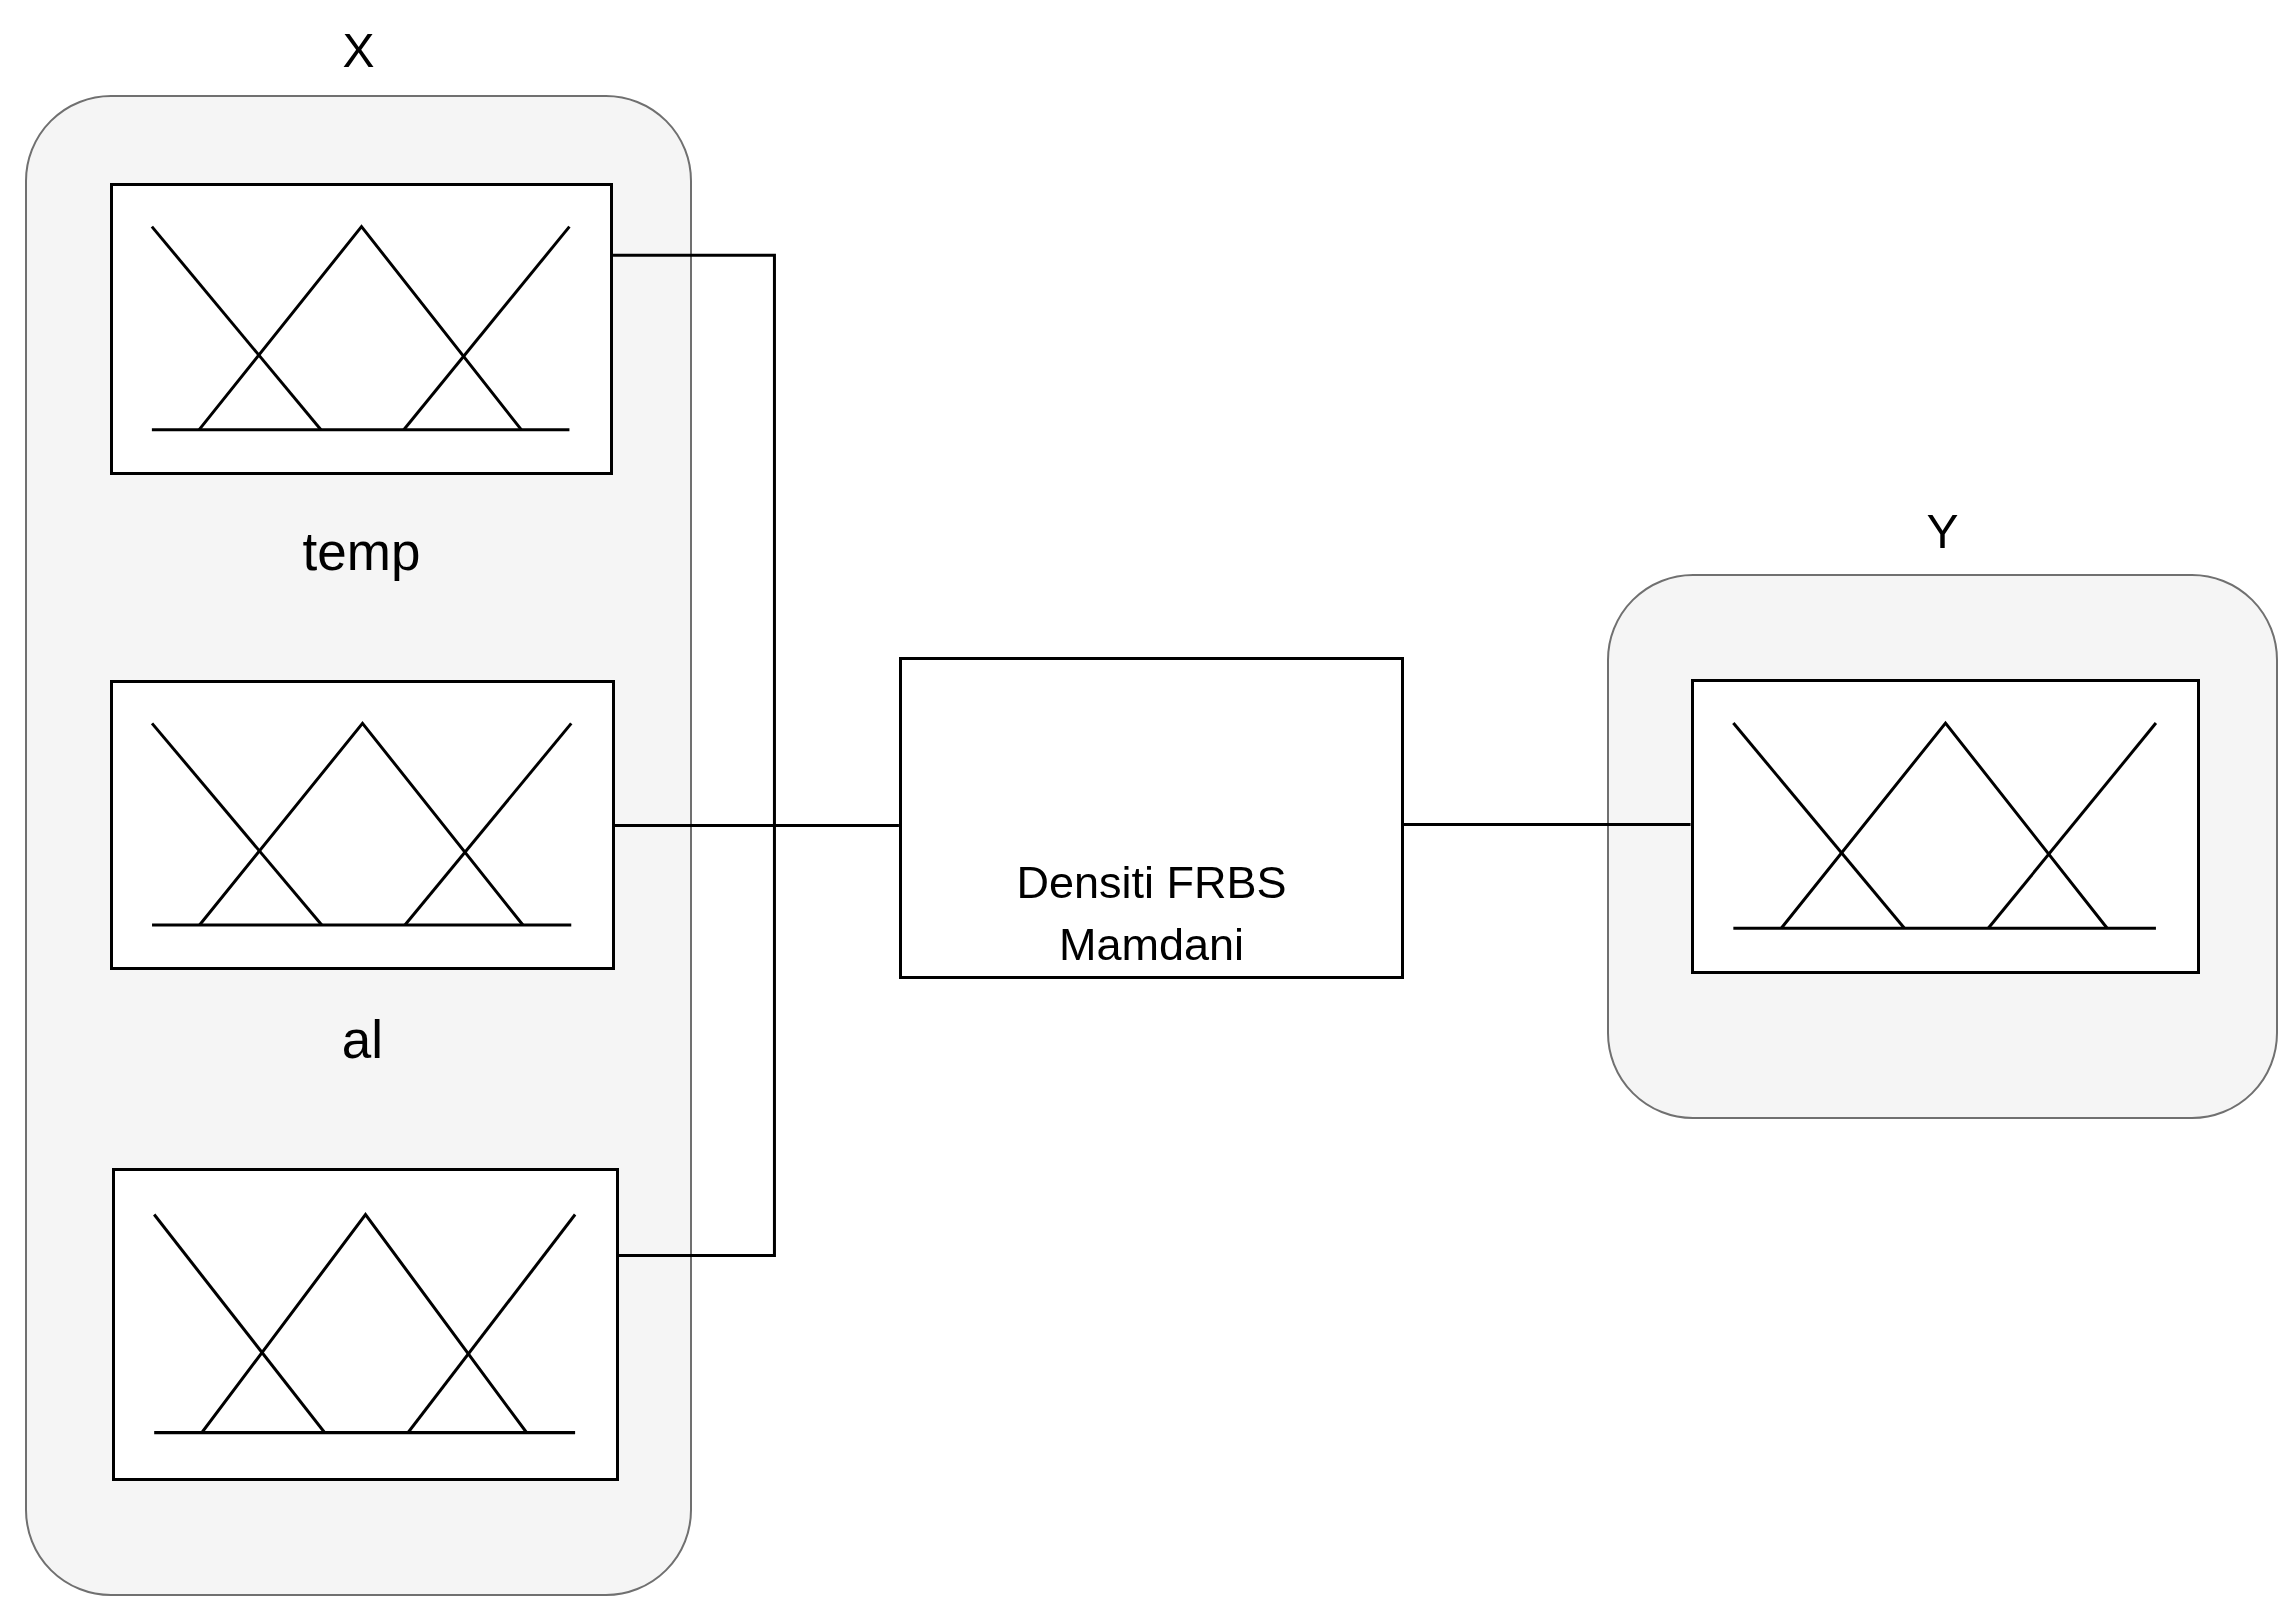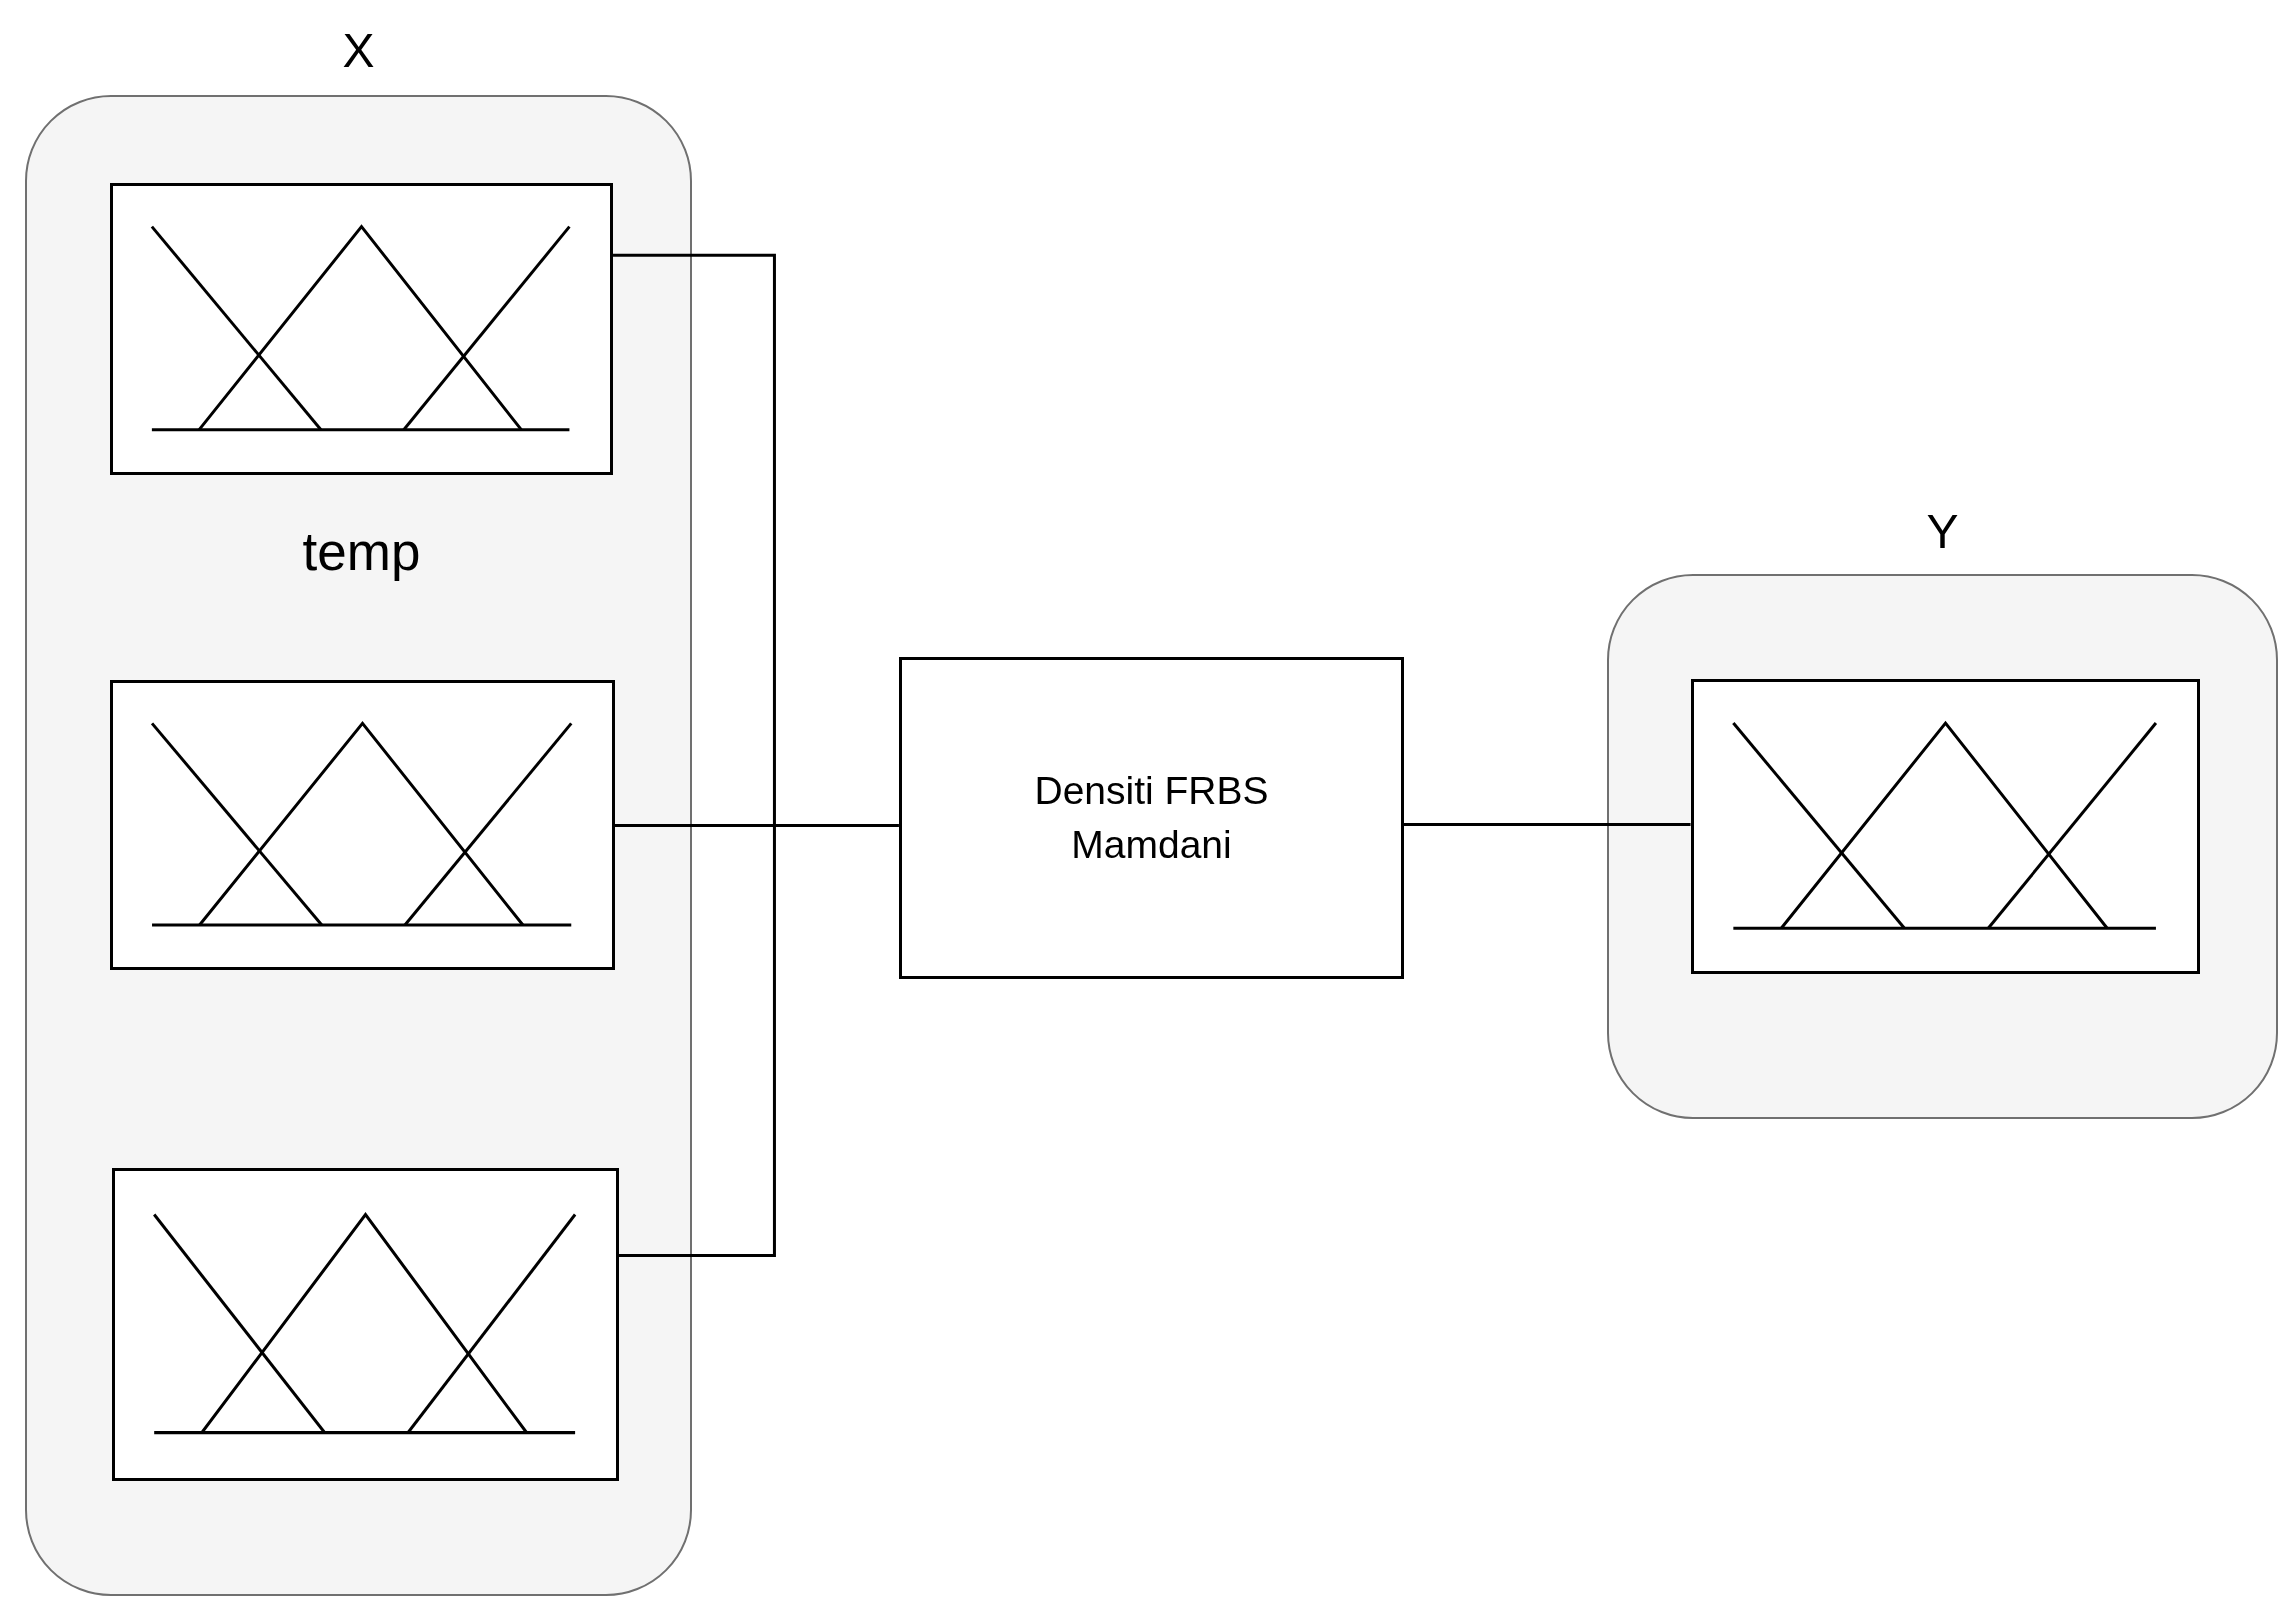--- a/index.html
+++ b/index.html
@@ -52,23 +52,23 @@
     white-space: nowrap;
   }
   .group-label {
     font-size: 48px;
   }
   .process-text {
     position: absolute;
     inset: 0;
     display: flex;
     flex-direction: column;
-    justify-content: center;
+    justify-content: flex-end;
     align-items: center;
-    font-size: 39px;
+    font-size: 45px;
     line-height: 1.38;
     text-align: center;
   }
   #connector-layer {
     position: absolute;
     inset: 0;
     width: 100%;
     height: 100%;
     pointer-events: none;
   }
@@ -108,20 +108,21 @@
   <div class="label" style="left:110px; top:520px; width:503px;">temp</div>
 
   <div class="node-box" style="left:110px; top:680px; width:505px; height:290px;">
     <svg class="mf-svg" viewBox="0 0 588 338" preserveAspectRatio="none">
       <line x1="46" y1="288" x2="540" y2="288"></line>
       <line x1="46" y1="48" x2="246" y2="288"></line>
       <polyline points="102,288 294,48 483,288"></polyline>
       <line x1="344" y1="288" x2="540" y2="48"></line>
     </svg>
   </div>
+  <div class="label" style="left:110px; top:1008px; width:505px;">al</div>
 
   <div class="node-box" style="left:112px; top:1168px; width:507px; height:313px;">
     <svg class="mf-svg" viewBox="0 0 588 338" preserveAspectRatio="none">
       <line x1="46" y1="288" x2="540" y2="288"></line>
       <line x1="46" y1="48" x2="246" y2="288"></line>
       <polyline points="102,288 294,48 483,288"></polyline>
       <line x1="344" y1="288" x2="540" y2="48"></line>
     </svg>
   </div>
 

